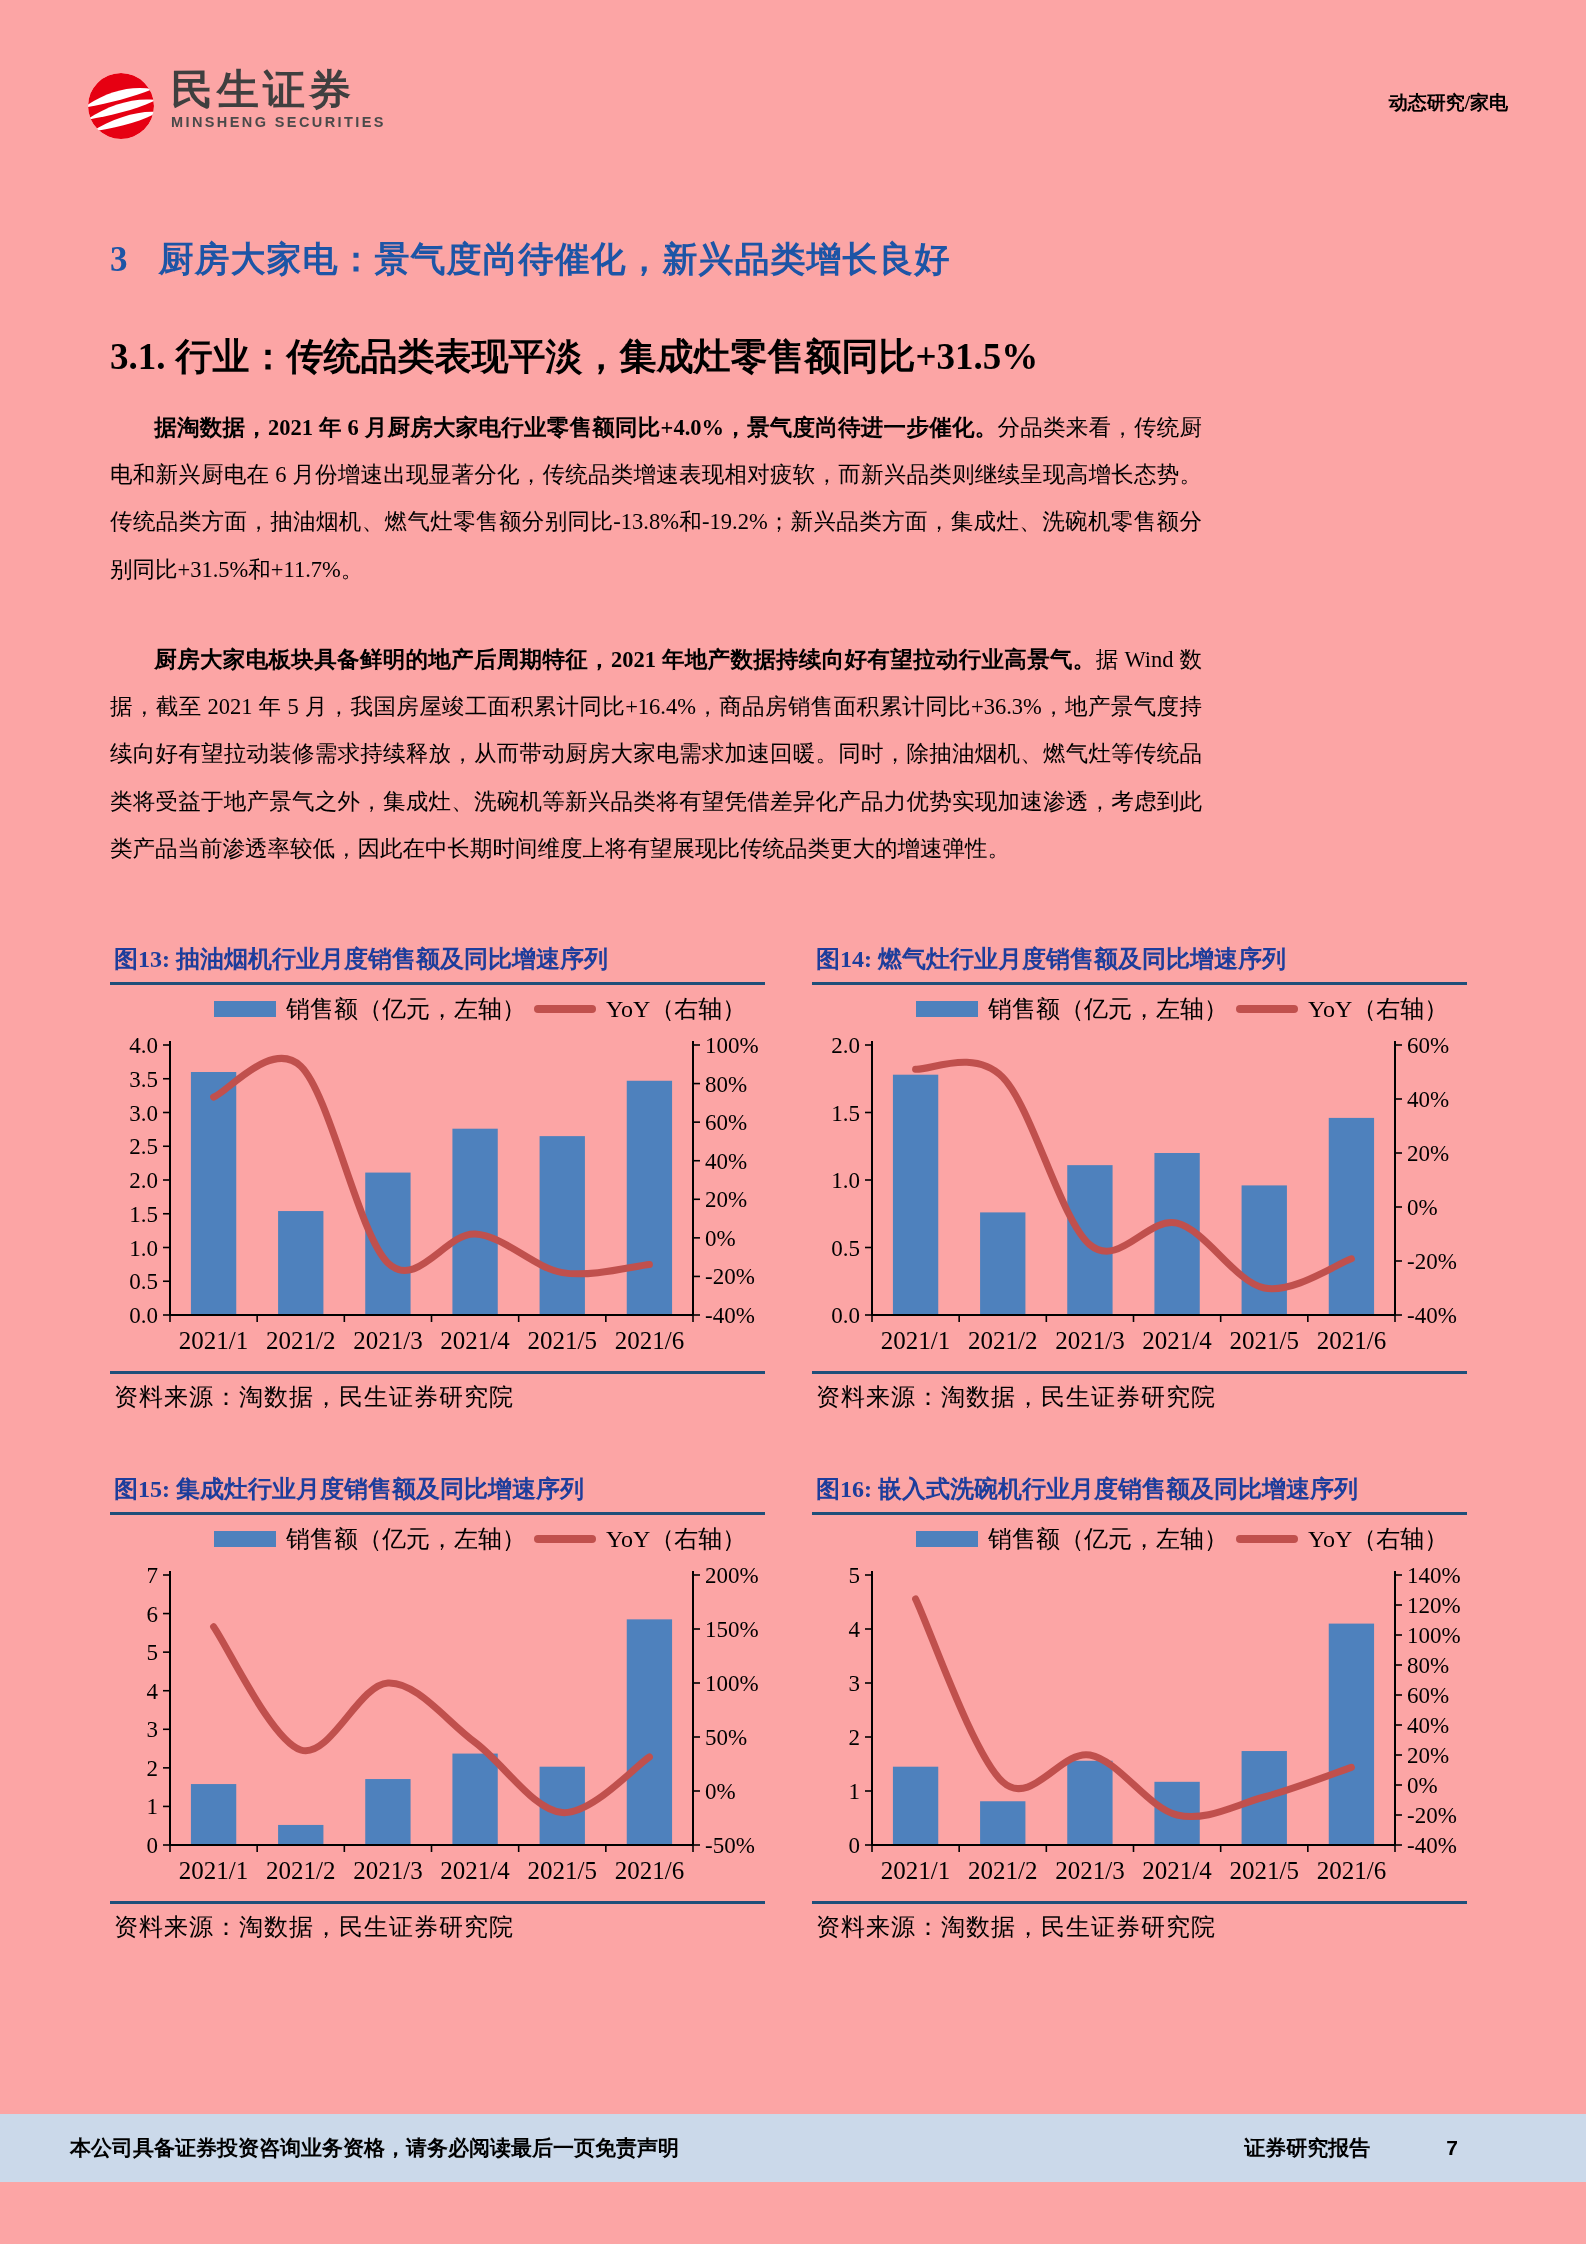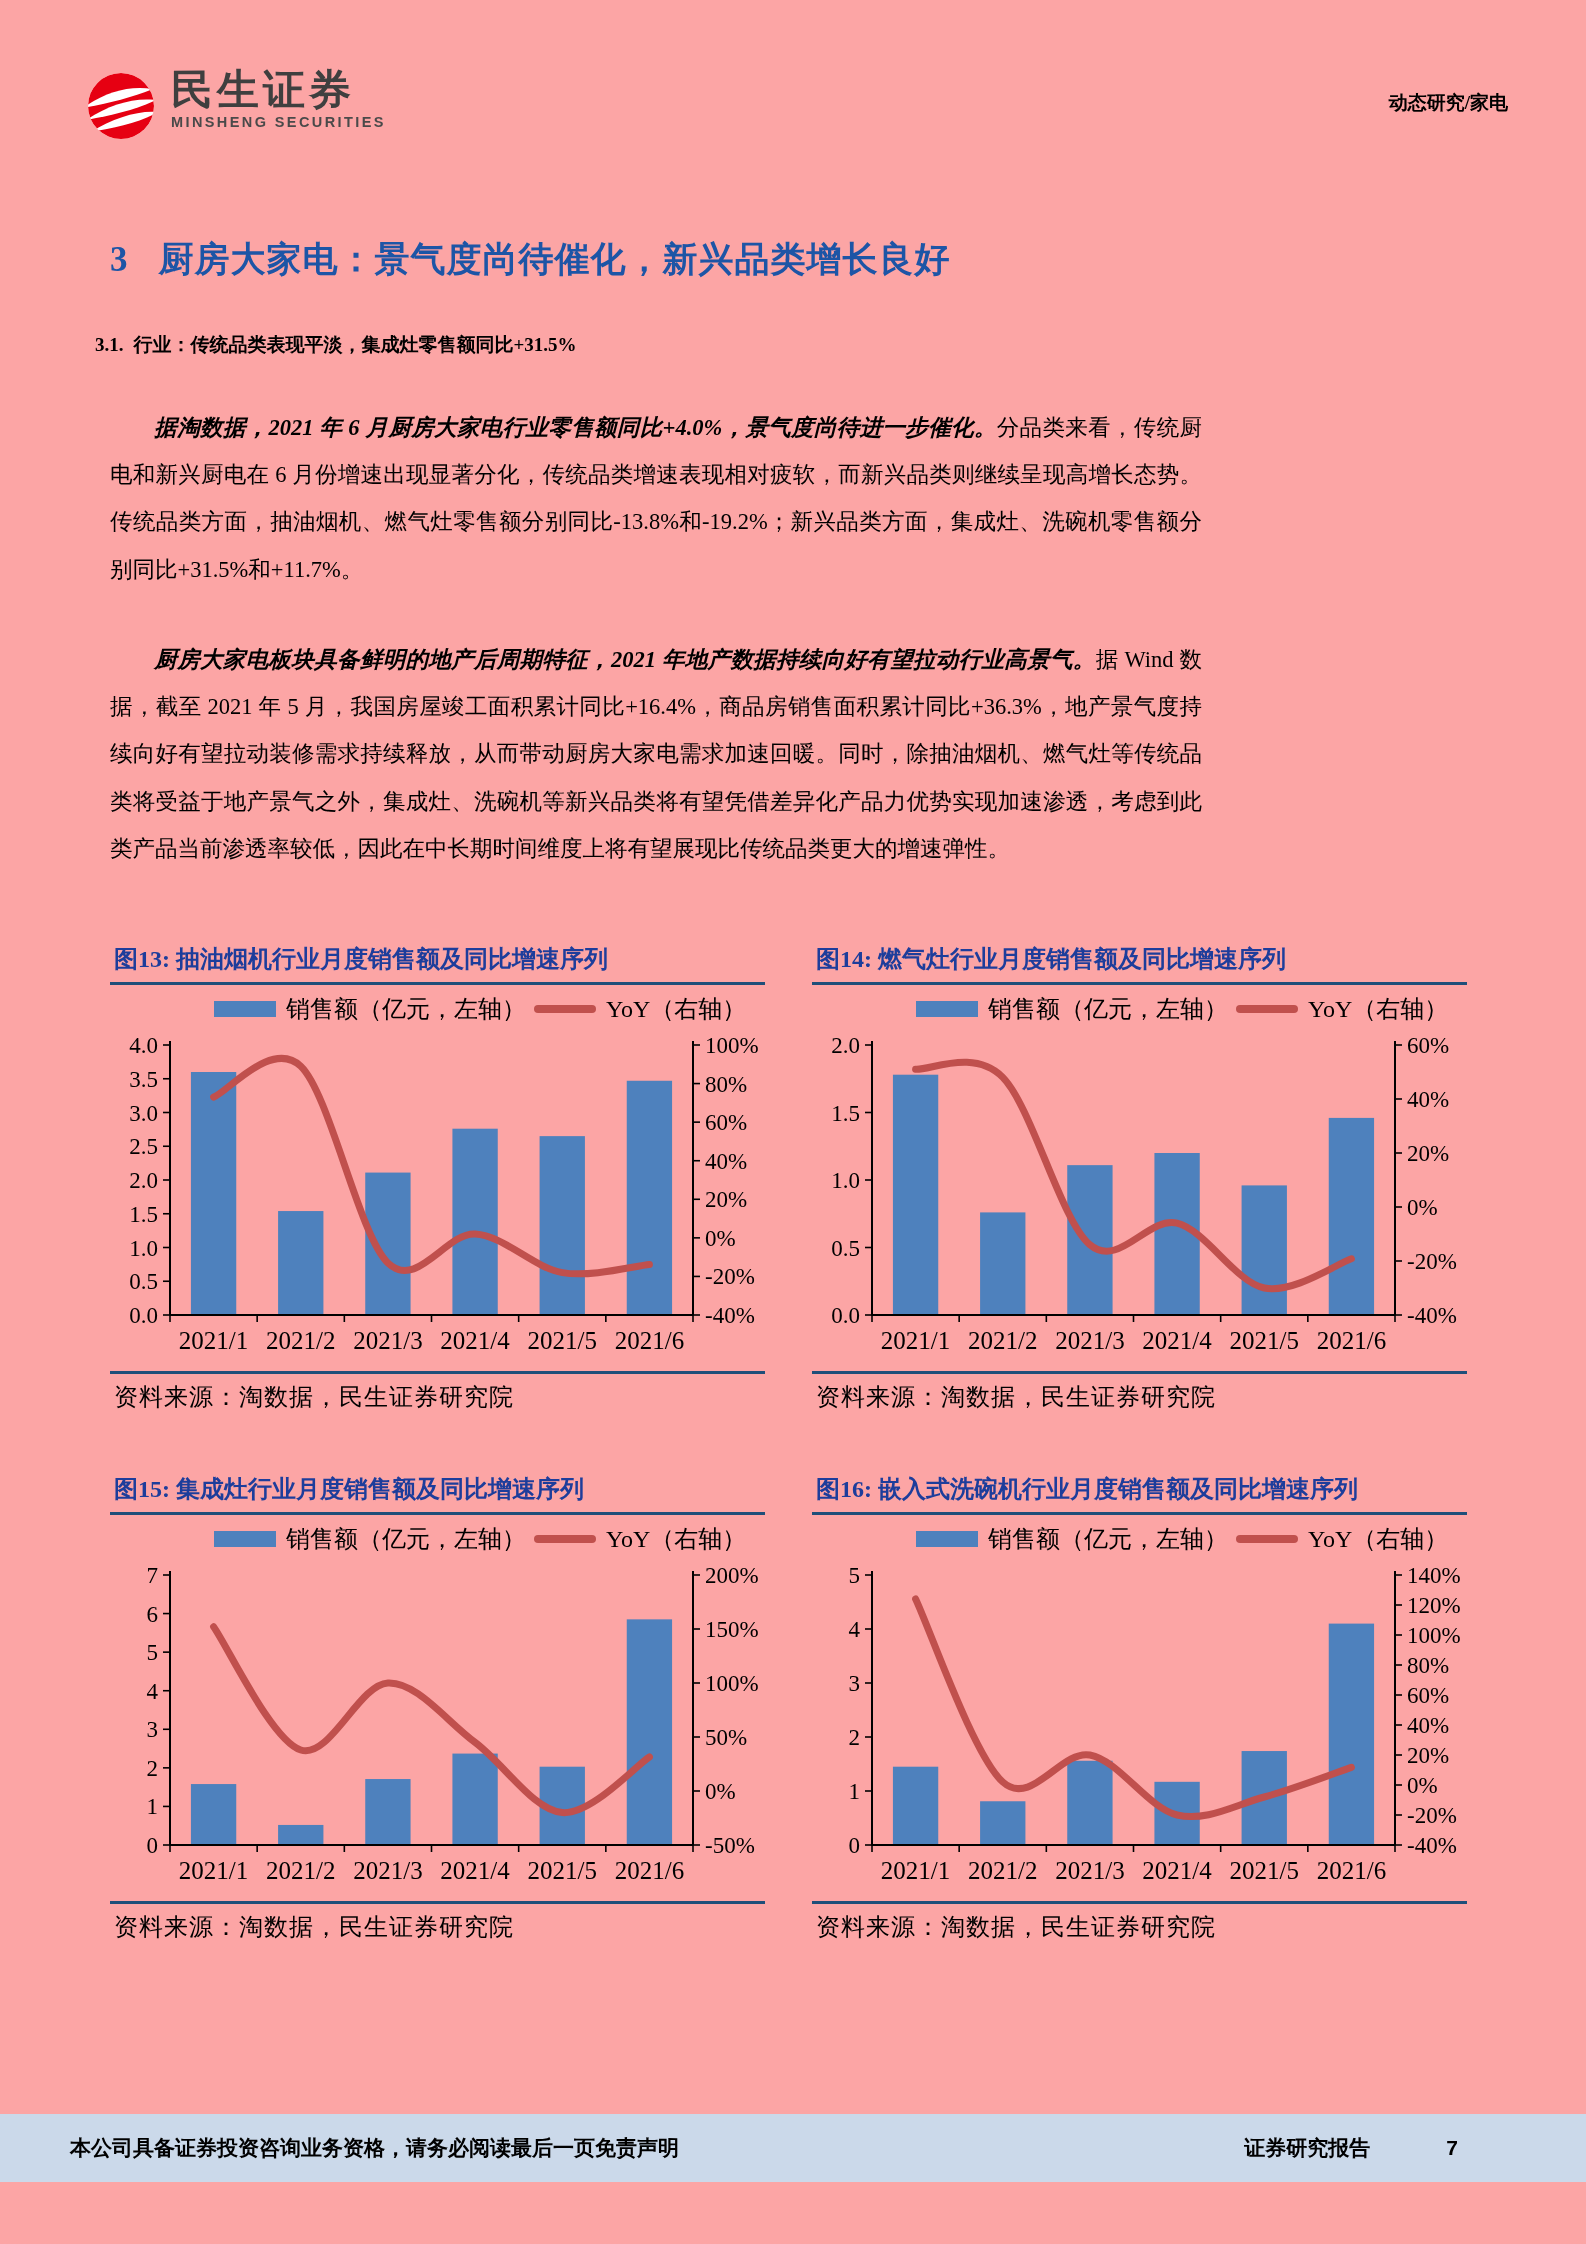--- a/index.html
+++ b/index.html
@@ -11,25 +11,25 @@
   .abs{position:absolute;}
   
   .logo-wrap{left:85px; top:68px; display:flex; align-items:flex-start;}
   .logo-txt{margin-left:14px;}
   .logo-cn{font-size:42px; font-weight:bold; color:#3f3f3f; letter-spacing:4px; line-height:44px; font-family:"Liberation Sans",sans-serif;}
   .logo-en{font-size:14.5px; font-weight:bold; color:#4a4a4a; letter-spacing:2.4px; margin-top:2px; font-family:Liberation Sans, sans-serif;}
   .hdr-right{right:78px; top:90px; font-size:19px; font-weight:bold; font-family:Liberation Serif, serif;}
   
   .h1{left:110px; top:236px; font-size:35px; font-weight:bold; color:#1d55a6; letter-spacing:1px;}
   .h1 .num{margin-right:30px;}
-  .h2{left:95px; top:332px; font-size:19px; font-weight:bold; color:#000;}
+  .h2{left:110px; top:332px; font-size:37px; font-weight:bold; color:#000;}
   .h2 .num{margin-right:10px;}
   
   .para{left:110px; width:1092px; font-size:22.5px; line-height:47.2px; text-align:justify; text-justify:inter-ideograph;}
-  .para .lead{font-weight:bold;font-style:italic;}
+  .para .lead{font-weight:bold;}
   .p1{top:404px;}
   .p2{top:636px;}
   
   .fig{width:655px;}
   .fig-t1l{left:110px; top:938px;}
   .fig-t1r{left:812px; top:938px;}
   .fig-t2l{left:110px; top:1468px;}
   .fig-t2r{left:812px; top:1468px;}
   .fig-title{font-size:24px; font-weight:bold; color:#1d3d9b; padding:6px 0 8px 4px; line-height:30px;}
   .fig-rule-top{height:0; border-top:3.5px solid #1f4e79;}

